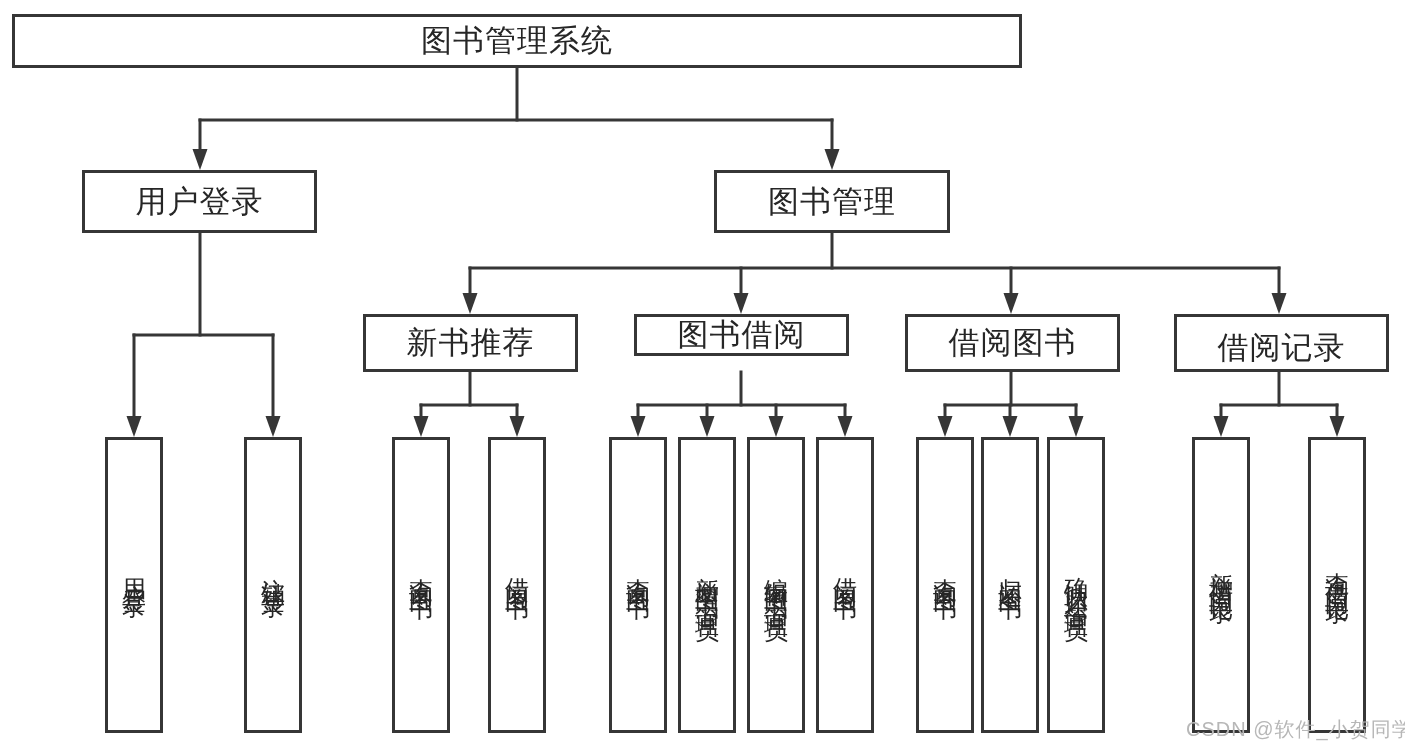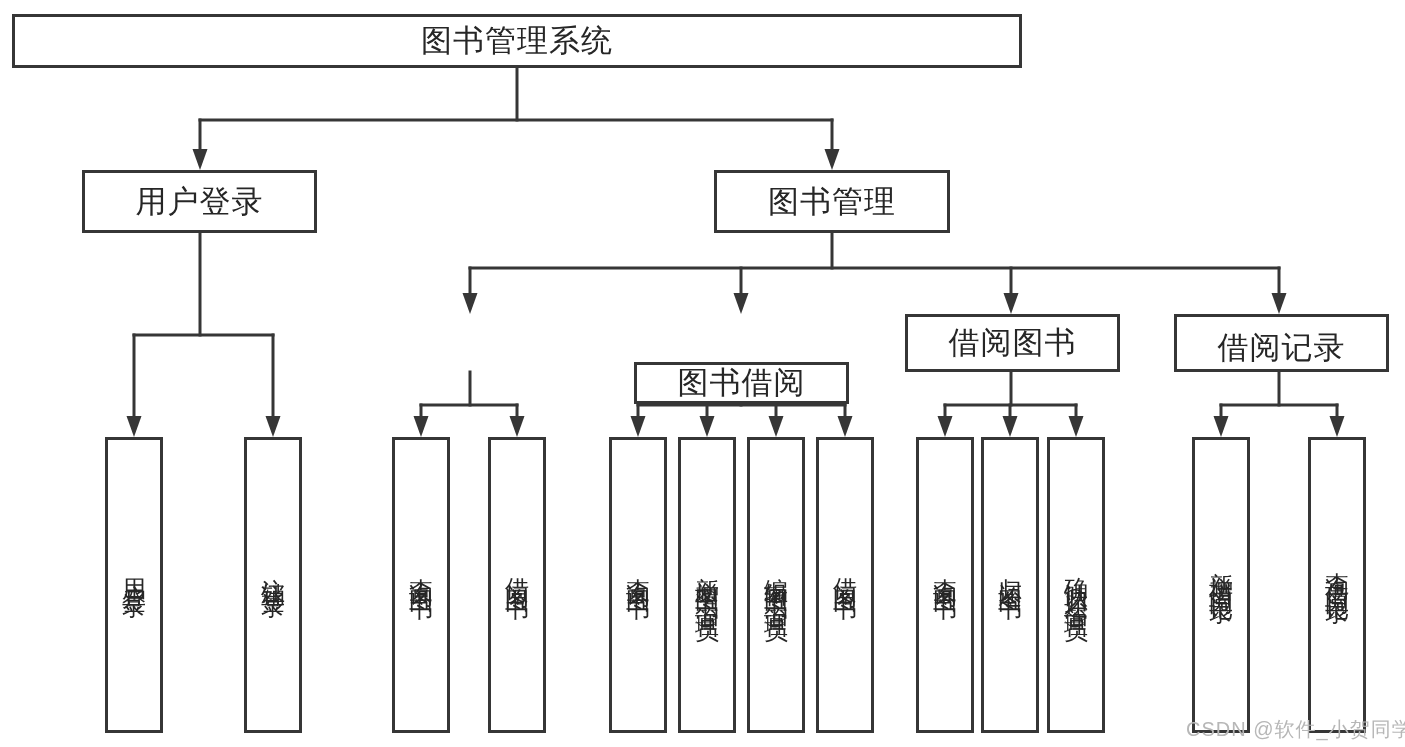--- a/index.html
+++ b/index.html
@@ -30,21 +30,21 @@
     letter-spacing:6px;
     line-height:1.0;
     position:relative;
   }
   .vbox span.v4, .vbox span.v6 { top:-14px; }
   
   .n-root   { left:12px;  top:14px;  width:1010px; height:54px; }
   .n-login  { left:82px;  top:170px; width:235px;  height:63px; }
   .n-mgmt   { left:714px; top:170px; width:236px;  height:63px;text-align:center; }
   .n-l3a    { left:363px; top:314px; width:215px;  height:58px; }
-  .n-l3b    { left:634px; top:314px; width:215px;  height:42px;margin-top:48px; }
+  .n-l3b    { left:634px; top:314px; width:215px;  height:42px; }
   .n-l3c    { left:905px; top:314px; width:215px;  height:58px; }
   .n-l3d    { left:1174px;top:314px; width:215px;  height:58px;align-items:flex-end; }
   .leaf     { top:437px; width:58px; height:296px; }
   .leaf-a1  { left:105px; }  .leaf-a2 { left:244px; }
   .leaf-b1  { left:392px; }  .leaf-b2 { left:488px; }
   .leaf-c1  { left:609px; }  .leaf-c2 { left:678px; }
   .leaf-c3  { left:747px; }  .leaf-c4 { left:816px; }
   .leaf-d1  { left:916px; }  .leaf-d2 { left:981px; }
   .leaf-d3  { left:1047px; }
   .leaf-e1  { left:1192px; } .leaf-e2 { left:1308px; }
@@ -132,20 +132,23 @@
     <span>图书管理系统</span>
   </div>
 
   <div class="box hbox n-login">
     <span>用户登录</span>
   </div>
   <div class="box hbox n-mgmt">
     <span>图书管理</span>
   </div>
 
+  <div class="box hbox n-l3a">
+    <span>新书推荐</span>
+  </div>
   <div class="box hbox n-l3b">
     <span>图书借阅</span>
   </div>
   <div class="box hbox n-l3c">
     <span>借阅图书</span>
   </div>
   <div class="box hbox n-l3d">
     <span>借阅记录</span>
   </div>
 

